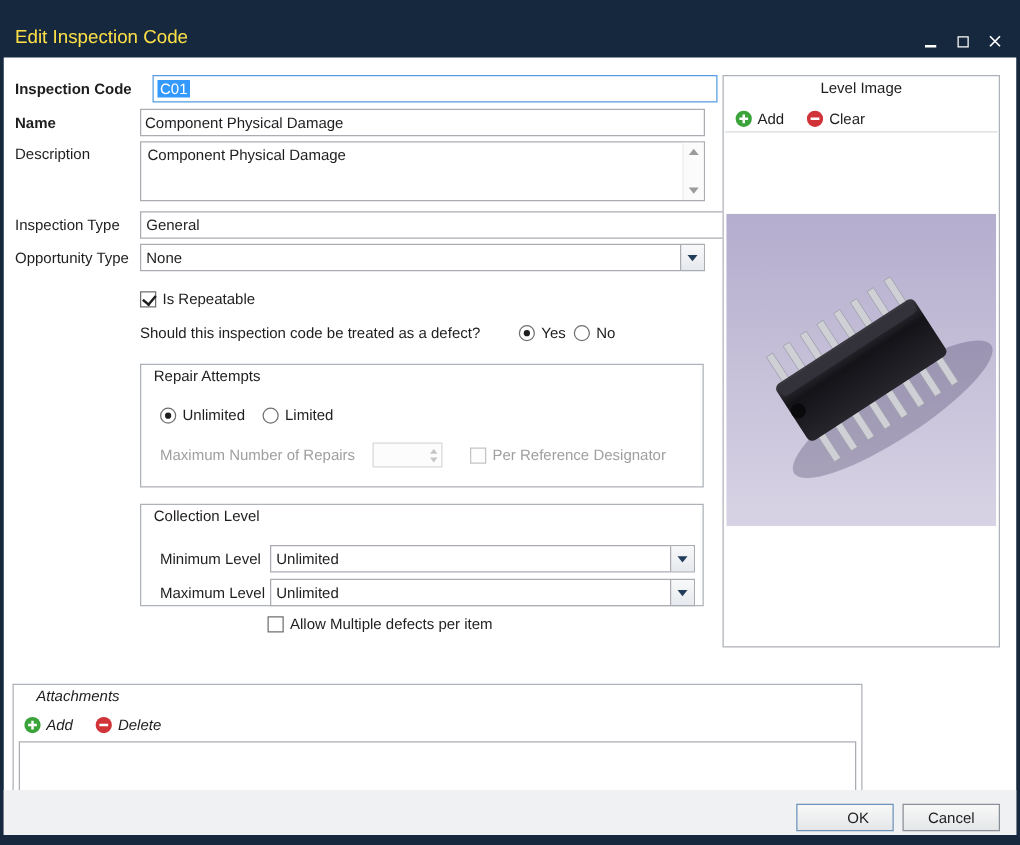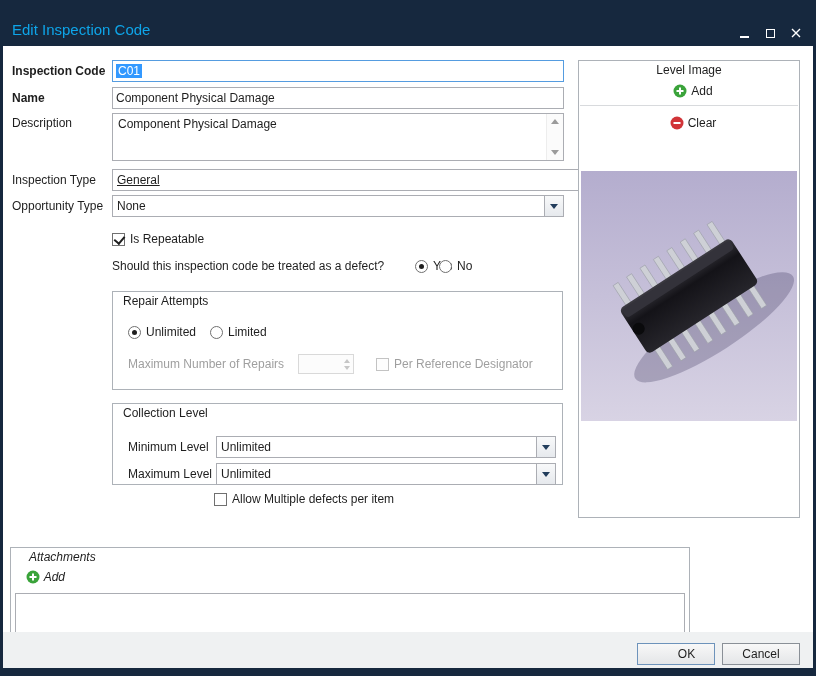--- a/index.html
+++ b/index.html
@@ -7,21 +7,21 @@
     font-family:"Liberation Sans", sans-serif;
     font-size:12px; color:#1e1e1e;
     width:816px; height:676px; background:#2a2a2a;
   }
   .window {
     position:relative; width:816px; height:676px;
     background:#16283e; overflow:hidden;
   }
   
   .titlebar { position:absolute; left:0; top:0; right:0; height:46px; }
-  .title { position:absolute; left:12px; top:21px; font-size:15px; color:#0ea5e9; }
+  .title { position:absolute; left:12px; top:21px; font-size:15px; color:#fde047; }
   .win-controls { position:absolute; right:10px; top:24px; display:flex; gap:6px; }
   .win-btn { width:20px; height:18px; display:flex; align-items:center; justify-content:center; cursor:pointer; }
   .glyph-min { width:9px; height:2px; background:#fff; margin-top:8px; display:block; }
   .glyph-max { width:9px; height:9px; border:1.5px solid #fff; display:block; }
   
   .content { position:absolute; left:3px; top:46px; right:3px; bottom:8px; background:#ffffff; }
   .flabel { position:absolute; height:22px; line-height:22px; white-space:nowrap; }
   .bold { font-weight:bold; }
   .disabled-text { color:#9f9f9f; }
   
@@ -60,21 +60,21 @@
     border-right:2px solid #1e1e1e; border-bottom:2px solid #1e1e1e; transform:rotate(40deg);
   }
   .checkbox.disabled { border-color:#c3c3c3; background:#fdfdfd; }
   .radio { width:13px; height:13px; border:1px solid #707070; border-radius:50%; background:#fff; position:relative; flex:0 0 auto; }
   .radio.selected::after { content:""; position:absolute; left:3px; top:3px; width:5px; height:5px; border-radius:50%; background:#1e1e1e; }
   
   .groupbox { position:absolute; border:1px solid #adb2b8; background:#fff; }
   .group-caption { position:absolute; top:2px; left:10px; white-space:nowrap; }
   .group-caption.centered { left:0; right:0; text-align:center; }
   
-  .toolbar { position:absolute; display:flex; align-items:center; gap:18px;flex-direction:column; }
+  .toolbar { position:absolute; display:flex; align-items:center; gap:18px; }
   .tool-btn { display:flex; align-items:center; gap:4px; cursor:pointer; }
   
   .spinner { position:absolute; width:56px; height:20px; border:1px solid #d9d9d9; background:#fcfcfc; }
   .spin-arrows { position:absolute; right:3px; top:0; bottom:0; display:flex; flex-direction:column; align-items:center; justify-content:center; gap:3px; }
   
   .listbox { position:absolute; border:1px solid #abadb3; background:#fff; }
   
   .footer { position:absolute; left:0; right:0; top:586px; bottom:0; background:#eff1f2; }
   .btn {
     position:absolute; width:78px; height:22px; text-align:center; line-height:20px;
@@ -106,37 +106,37 @@
   </div>
 
   <div class="content">
 
     <span class="flabel bold" style="left:9px; top:14px;">Inspection Code</span>
     <span class="flabel bold" style="left:9px; top:41px;">Name</span>
     <span class="flabel" style="left:9px; top:66px;">Description</span>
     <span class="flabel" style="left:9px; top:123px;">Inspection Type</span>
     <span class="flabel" style="left:9px; top:149px;">Opportunity Type</span>
 
-    <div class="textbox focused" style="left:109px; top:14px; width:452px; height:22px;">
+    <div class="textbox focused" style="left:119px; top:14px; width:452px; height:22px;">
       <span class="sel">C01</span>
     </div>
 
     <div class="textbox" style="left:109px; top:41px; width:452px; height:22px;">
       <span>Component Physical Damage</span>
     </div>
 
     <div class="textarea" style="left:109px; top:67px; width:452px; height:48px;">
       <span>Component Physical Damage</span>
       <div class="scroll-col">
         <i class="tri-up" style="position:absolute; top:5px; left:4px;"></i>
         <i class="tri-down" style="position:absolute; bottom:5px; left:4px;"></i>
       </div>
     </div>
 
-    <div class="combo" style="left:109px; top:123px; width:511px;text-decoration:underline;">
+    <div class="combo" style="left:109px; top:123px; width:511px;">
       <span class="combo-text">General</span>
       <span class="combo-btn">
           <i class="arr-down"></i>
         </span>
     </div>
 
     <div class="combo" style="left:109px; top:149px; width:452px;">
       <span class="combo-text">None</span>
       <span class="combo-btn">
           <i class="arr-down"></i>
@@ -146,21 +146,21 @@
     <div class="check-row" style="left:109px; top:185px;">
       <span class="checkbox checked"></span>
       <span>Is Repeatable</span>
     </div>
 
     <span class="flabel" style="left:109px; top:212px; height:16px; line-height:16px;">Should this inspection code be treated as a defect?</span>
     <div class="check-row" style="left:412px; top:212px;">
       <span class="radio selected"></span>
       <span>Yes</span>
     </div>
-    <div class="check-row" style="left:436px; top:212px;">
+    <div class="check-row" style="left:456px; top:212px;">
       <span class="radio"></span>
       <span>No</span>
     </div>
 
     <div class="groupbox" style="left:109px; top:245px; width:451px; height:99px;">
       <span class="group-caption">Repair Attempts</span>
       <div class="check-row" style="left:15px; top:32px;">
         <span class="radio selected"></span>
         <span>Unlimited</span>
       </div>

